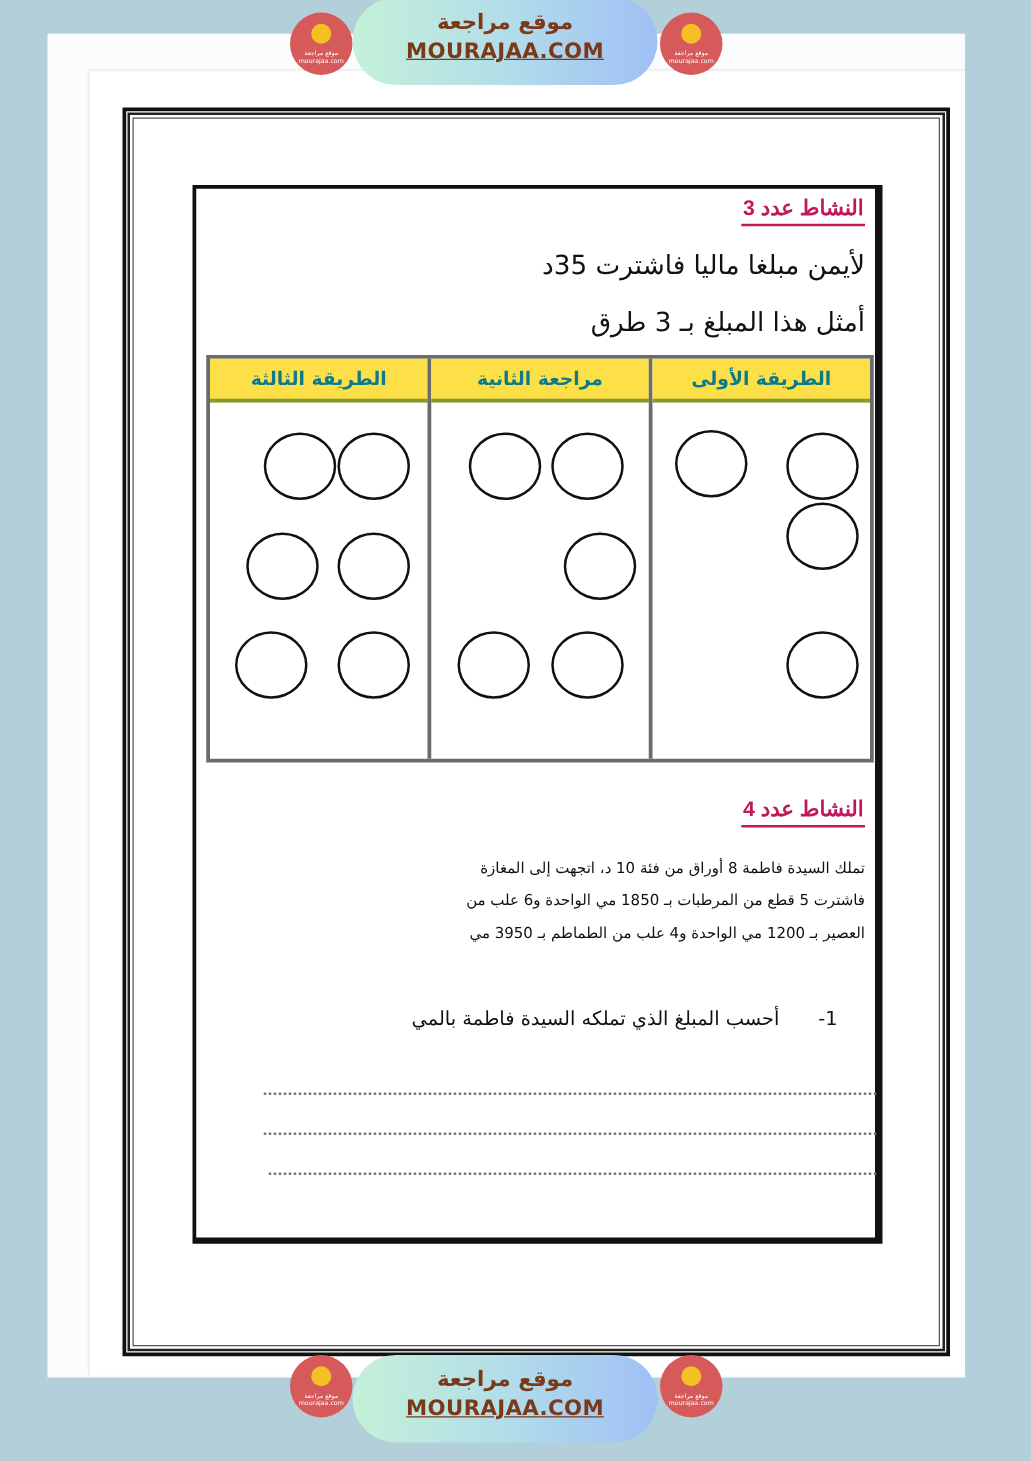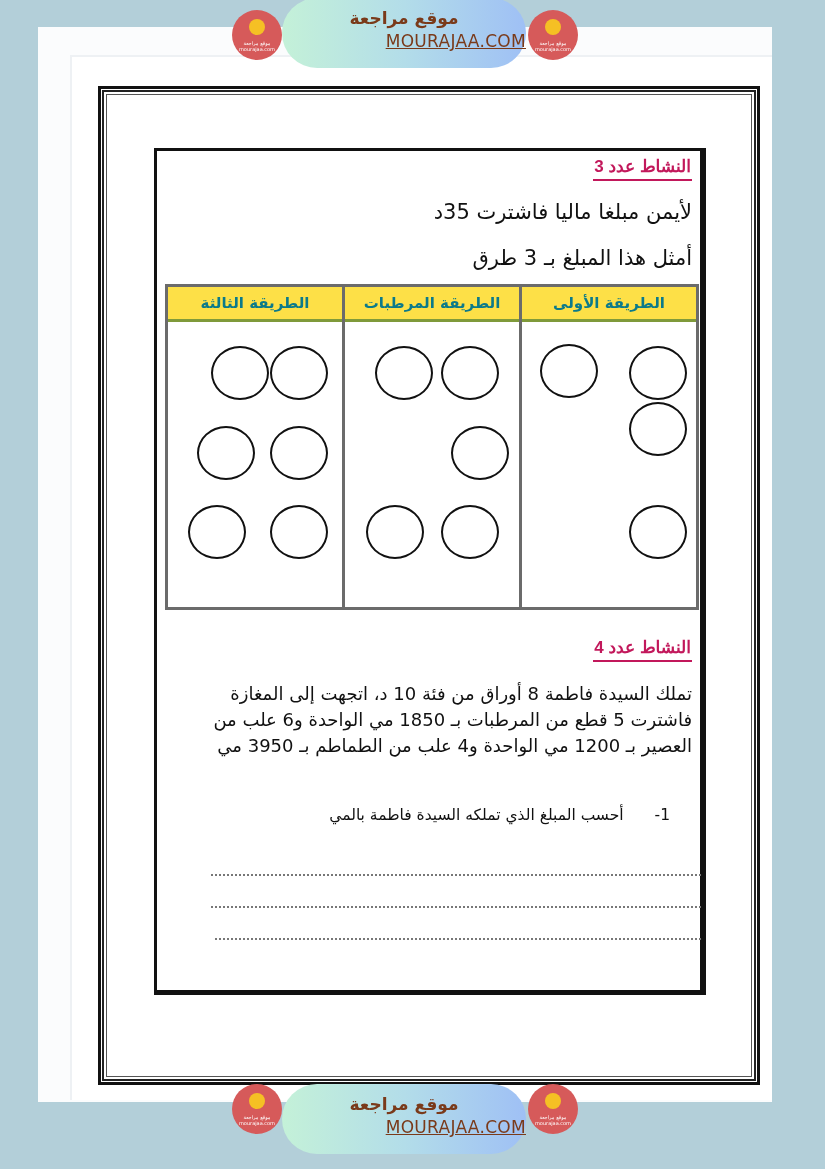--- a/index.html
+++ b/index.html
@@ -25,35 +25,35 @@
   .l1 { top: 46px; }
   .l2 { top: 92px; }
 
   .methods { position: absolute; left: 8px; top: 133px; width: 534px; height: 326px; border: 3px solid #6b6b6b; display: flex; flex-direction: row-reverse; }
   .col { flex: 1; border-left: 3px solid #6b6b6b; display: flex; flex-direction: column; }
   .col:last-child { border-left: none; }
   .col-head { height: 35px; background: #fde047; border-bottom: 3px solid #7f9a3a; font-weight: bold; font-size: 15px; color: #0b7a8a; text-align: center; line-height: 32px; direction: rtl; }
   .col-body { flex: 1; position: relative; }
   .coin { position: absolute; width: 58px; height: 54px; border: 2px solid #111; border-radius: 50%; }
 
-  .para { position: absolute; right: 8px; top: 530px; width: 500px; font-size: 18px; line-height: 26px; color: #111; direction: rtl; text-align: justify; }
+  .para { position: absolute; right: 8px; top: 530px; width: 500px; font-size: 12px; line-height: 26px; color: #111; direction: rtl; text-align: justify; }
   .para span { display: block; white-space: nowrap; text-align: right; }
   .q1 { position: absolute; right: 30px; top: 655px; font-size: 15.5px; color: #111; direction: rtl; white-space: nowrap; }
   .q1 .num { margin-left: 26px; }
 
   .dots { position: absolute; height: 2px; border-bottom: 2px dotted #777; }
   .d1 { left: 54px; width: 490px; top: 723px; }
   .d2 { left: 54px; width: 490px; top: 755px; }
   .d3 { left: 58px; width: 486px; top: 787px; }
 
   .banner { position: absolute; left: 282px; width: 244px; height: 70px; border-radius: 35px; background: linear-gradient(90deg, #c4f1d8 0%, #b3dde9 50%, #9fc0f5 100%); text-align: center; }
   .banner-top { top: -2px; }
   .banner-bottom { top: 1084px; }
   .banner .ar { display: block; font-size: 17px; font-weight: bold; color: #7a3a1a; margin-top: 9px; line-height: 22px; direction: rtl; }
-  .banner .en { display: block; font-size: 17px; font-weight: normal; color: #7a3a1a; text-decoration: underline; line-height: 24px; letter-spacing: 0.3px; text-align: right; }
+  .banner .en { display: block; font-size: 17px; font-weight: bold; color: #7a3a1a; text-decoration: underline; line-height: 24px; letter-spacing: 0.3px; }
 
   .badge { position: absolute; width: 50px; height: 50px; border-radius: 50%; background: #d65a5a; }
   .badge .dot { position: absolute; left: 17px; top: 9px; width: 16px; height: 16px; border-radius: 50%; background: #f5c024; }
   .badge .small { position: absolute; left: 0; right: 0; top: 30px; font-size: 5px; color: #fff; text-align: center; line-height: 6px; }
   .b-tl { left: 232px; top: 10px; }
   .b-tr { left: 528px; top: 10px; }
   .b-bl { left: 232px; top: 1084px; }
   .b-br { left: 528px; top: 1084px; }
 </style>
 </head>
@@ -76,21 +76,21 @@
     <div class="col">
       <div class="col-head">الطريقة الأولى</div>
       <div class="col-body">
         <div class="coin" style="left:18px;top:22px;"></div>
         <div class="coin" style="left:107px;top:24px;"></div>
         <div class="coin" style="left:107px;top:80px;"></div>
         <div class="coin" style="left:107px;top:183px;"></div>
       </div>
     </div>
     <div class="col">
-      <div class="col-head">الطريقة المرطبات</div>
+      <div class="col-head">مراجعة الثانية</div>
       <div class="col-body">
         <div class="coin" style="left:30px;top:24px;"></div>
         <div class="coin" style="left:96px;top:24px;"></div>
         <div class="coin" style="left:106px;top:104px;"></div>
         <div class="coin" style="left:21px;top:183px;"></div>
         <div class="coin" style="left:96px;top:183px;"></div>
       </div>
     </div>
     <div class="col">
       <div class="col-head">الطريقة الثالثة</div>

